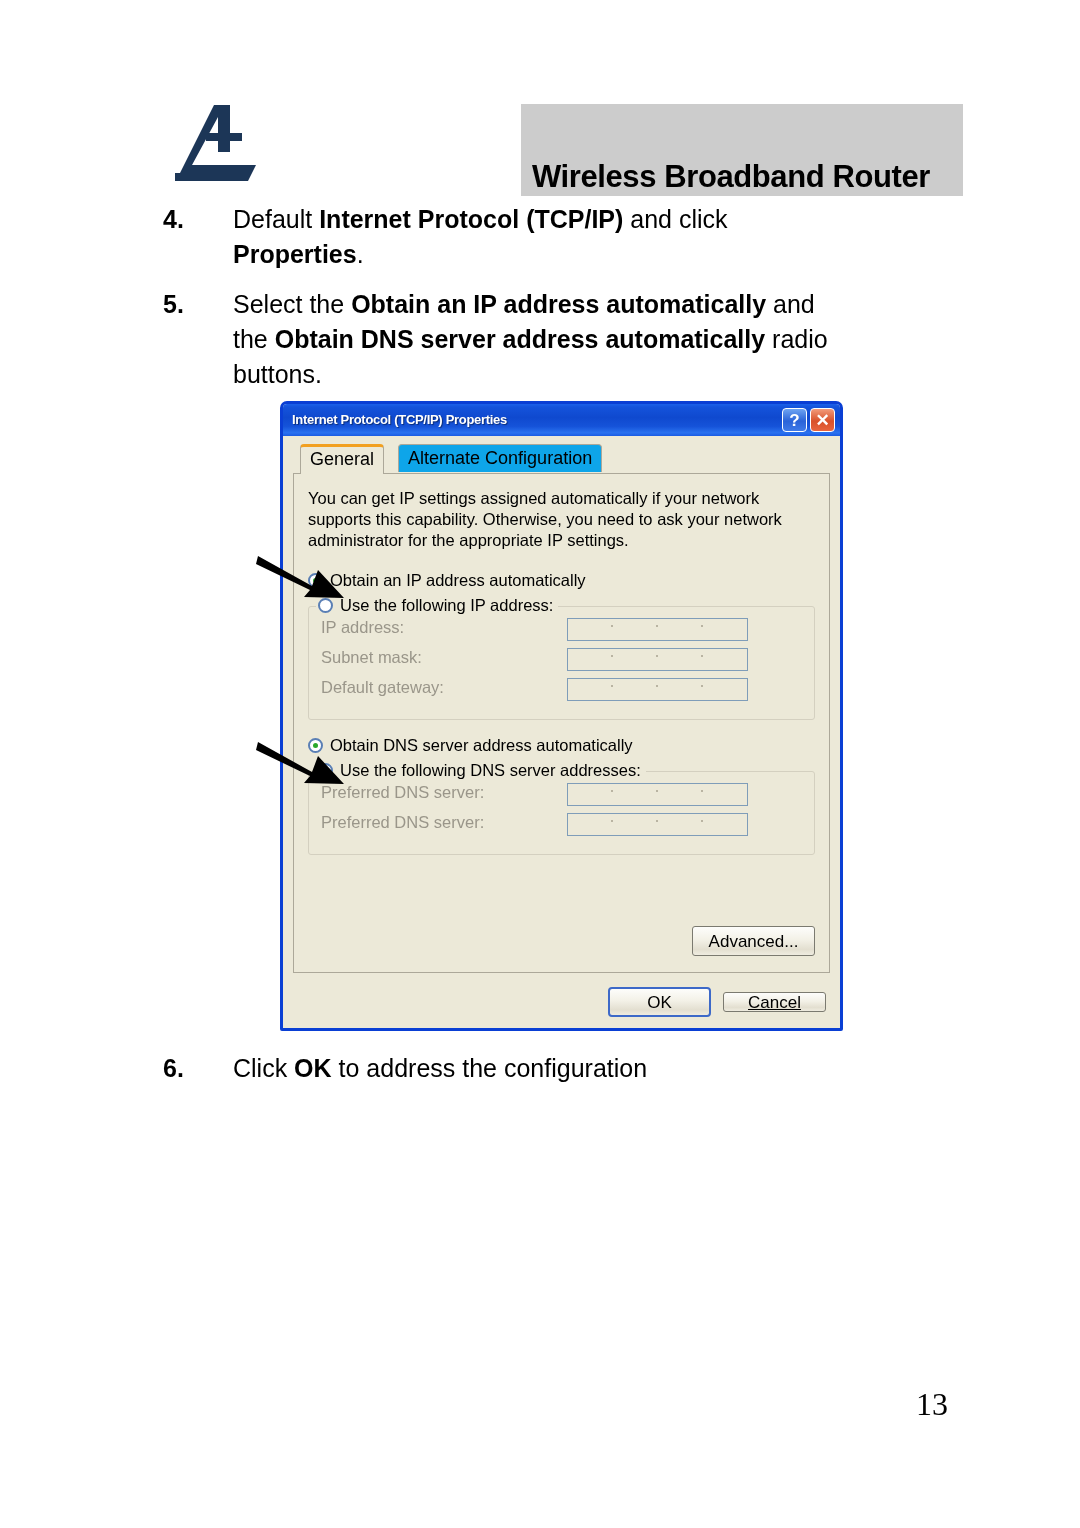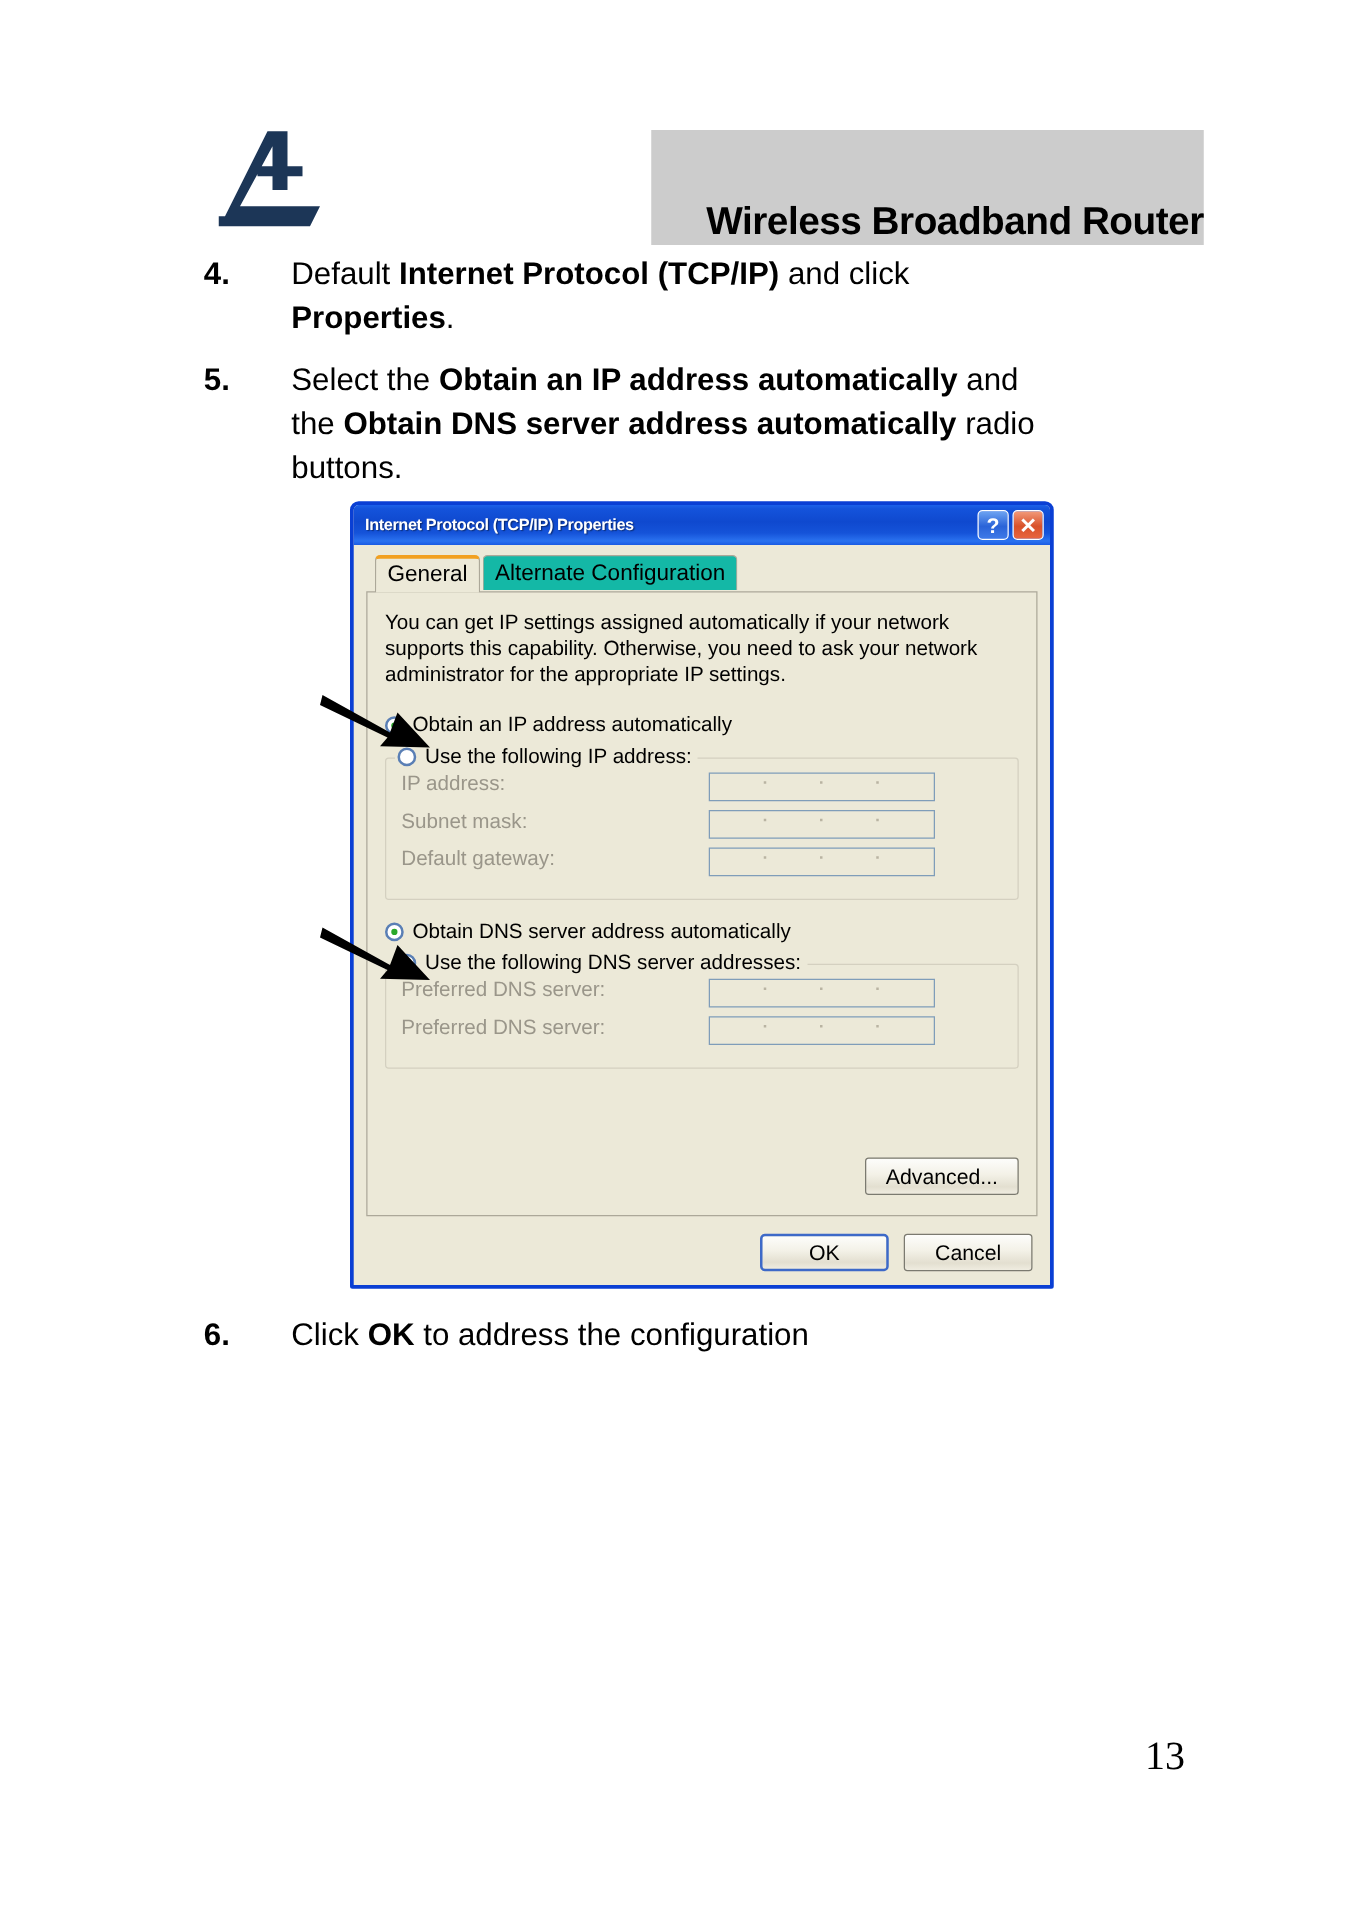--- a/index.html
+++ b/index.html
@@ -30,21 +30,21 @@
     top: 104px;
     width: 442px;
     height: 92px;
     background: #cccccc;
   }
   #header-title {
     position: absolute;
     left: 0;
     bottom: 1px;
     width: 442px;
-    text-align: right;
+    text-align: left;
     padding-left: 11px;
     box-sizing: border-box;
     font-size: 31px;
     font-weight: bold;
     letter-spacing: -0.4px;
     line-height: 36px;
     color: #000000;
     white-space: nowrap;
   }
 
@@ -173,23 +173,23 @@
   }
   .tab.active {
     background: #ece9d8;
     border-top: 3px solid #f2a020;
     padding-top: 2px;
     z-index: 3;
     margin-bottom: -1px;
     padding-bottom: 5px;
   }
   .tab.inactive {
-    margin-left: 2px;
+    margin-left: 14px;
     margin-bottom: 1px;
-    background: #14b8a6;
+    background: #0ea5e9;
   }
 
   #tabpanel {
     position: relative;
     border: 1px solid #aca899;
     background: #ece9d8;
     height: 500px;
     box-sizing: border-box;
     padding: 12px 14px 0 14px;
   }
@@ -309,21 +309,22 @@
   }
   #ok-btn {
     width: 103px;
     height: 30px;
     margin-right: 12px;
     border: 2px solid #3d69c8;
     border-radius: 4px;
   }
   #cancel-btn {
     width: 103px;
-    height: 30px;
+    height: 20px;
+    text-decoration: underline;
   }
 
   
   .arrow {
     position: absolute;
     pointer-events: none;
   }
   #arrow-1 { left: 256px; top: 552px; width: 92px; height: 52px; }
   #arrow-2 { left: 256px; top: 738px; width: 92px; height: 52px; }
 </style>

